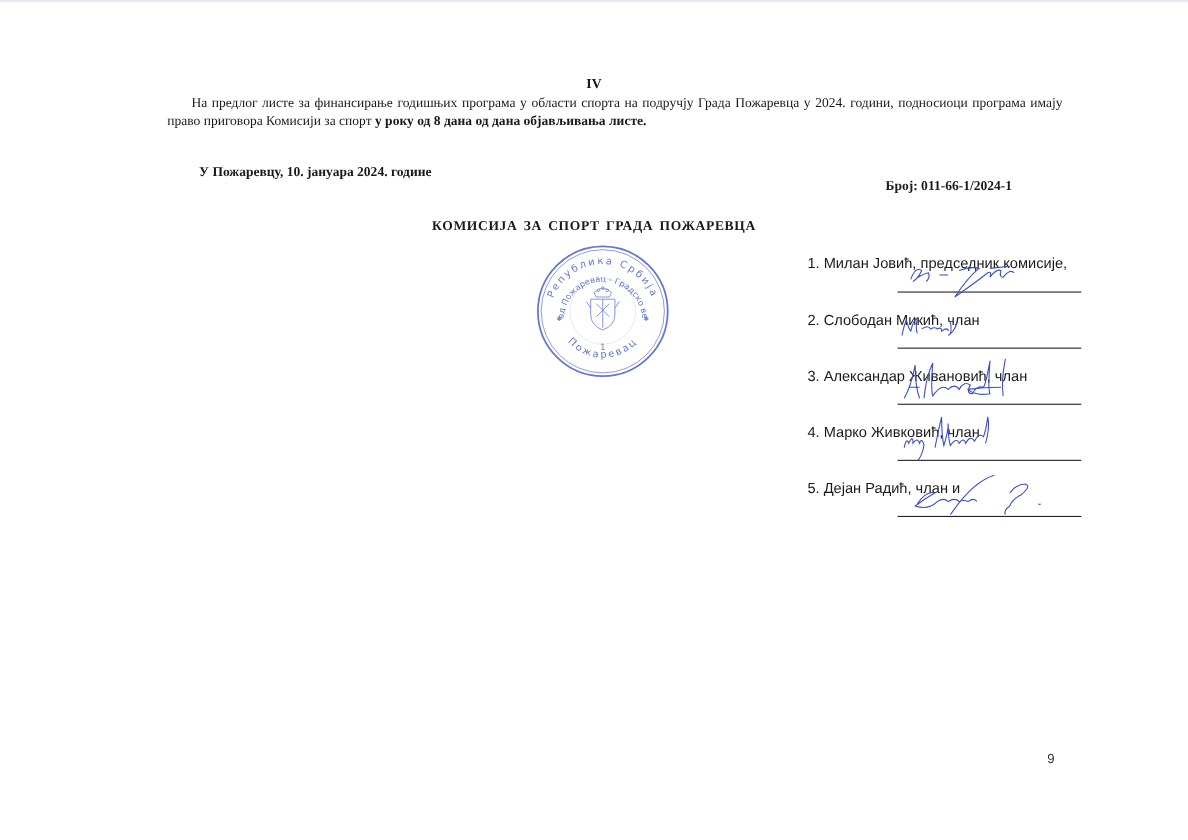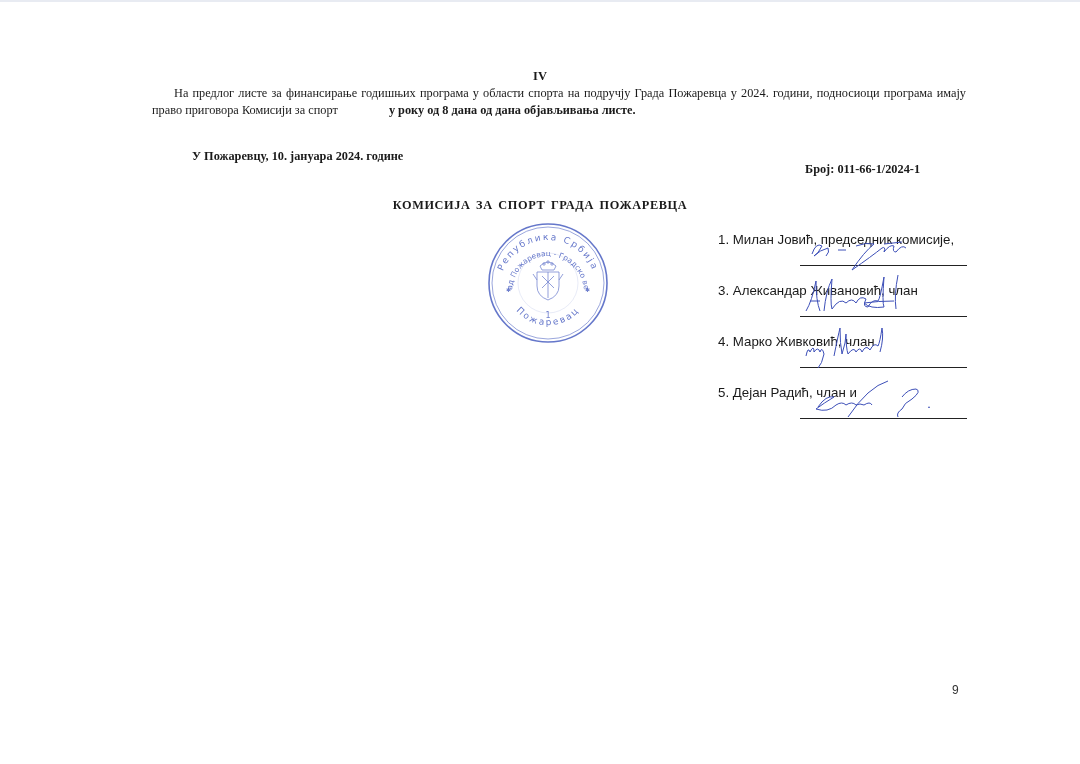--- a/index.html
+++ b/index.html
@@ -32,28 +32,27 @@
     .paragraph {
       position: absolute;
       top: 85px;
       left: 152px;
       width: 814px;
       font-size: 12.3px;
       line-height: 17px;
       text-align: justify;
       text-indent: 22px;
     }
-    .paragraph b { font-weight: bold; margin-left: 48px; }
+    .paragraph b { font-weight: bold; }
     .place-date {
       position: absolute;
       top: 149px;
       left: 181px;
       font-size: 12.3px;
       font-weight: bold;
-      margin-left: 11px;
     }
     .doc-number {
       position: absolute;
       top: 162px;
       left: 805px;
       font-size: 12.3px;
       font-weight: bold;
     }
     .commission-title {
       position: absolute;
@@ -74,20 +73,21 @@
     }
     .members {
       position: absolute;
       left: 718px;
       top: 232px;
       width: 250px;
     }
     .member {
       position: relative;
       height: 51px;
+      margin-left: 16px;
     }
     .member-name {
       font-family: "Liberation Sans", "DejaVu Sans", sans-serif;
       font-size: 13.3px;
       color: #1a1a1a;
       white-space: nowrap;
       position: absolute;
       top: 0; left: 0;
     }
     .sig-line {
@@ -167,20 +167,27 @@
 
 <div class="members">
   <div class="member">
     <span class="member-name">1. Милан Јовић, председник комисије,</span>
     <div class="sig-line"></div>
     <svg class="signature" viewBox="0 0 175 50">
       <path d="M14 30 q4 -12 10 -8 q-4 8 -8 10 q6 -6 14 -8 q2 4 -2 8 M40 26 h8 M58 22 q10 -4 18 -2 q-10 8 -22 26 q20 -14 30 -22 q4 -2 2 4 q6 -8 10 -6 q-2 6 2 6 q6 -8 10 -4 M86 20 l18 -2" stroke="#3d4fb8" stroke-width="1" fill="none"></path>
     </svg>
   </div>
   <div class="member">
+    <span class="member-name">2. Слободан Микић, члан</span>
+    <div class="sig-line"></div>
+    <svg class="signature" viewBox="0 0 175 50">
+      <path d="M6 30 q2 -10 4 -14 q2 8 4 10 q2 -10 6 -12 q-2 10 0 14 M24 24 q6 -4 8 0 q4 -2 6 0 q4 -2 4 2 q6 -4 6 0 M50 18 q2 10 -2 12 q6 -4 8 -12" stroke="#3d4fb8" stroke-width="1" fill="none"></path>
+    </svg>
+  </div>
+  <div class="member">
     <span class="member-name">3. Александар Живановић, члан</span>
     <div class="sig-line"></div>
     <svg class="signature" viewBox="0 0 175 50">
       <path d="M8 36 q6 -10 10 -30 q0 20 4 30 M12 26 h10 M26 36 q2 -20 8 -32 q-2 24 0 30 q8 -12 14 -6 q6 -6 10 0 q4 -8 10 -4 q-4 8 2 8 q4 -8 10 -6 q2 -2 6 -24 q-2 26 0 30 q-14 2 -20 -4 q14 -2 30 -2 M100 0 q-4 20 -2 34" stroke="#3d4fb8" stroke-width="1" fill="none"></path>
     </svg>
   </div>
   <div class="member">
     <span class="member-name">4. Марко Живковић, члан</span>
     <div class="sig-line"></div>
     <svg class="signature" viewBox="0 0 175 50">

